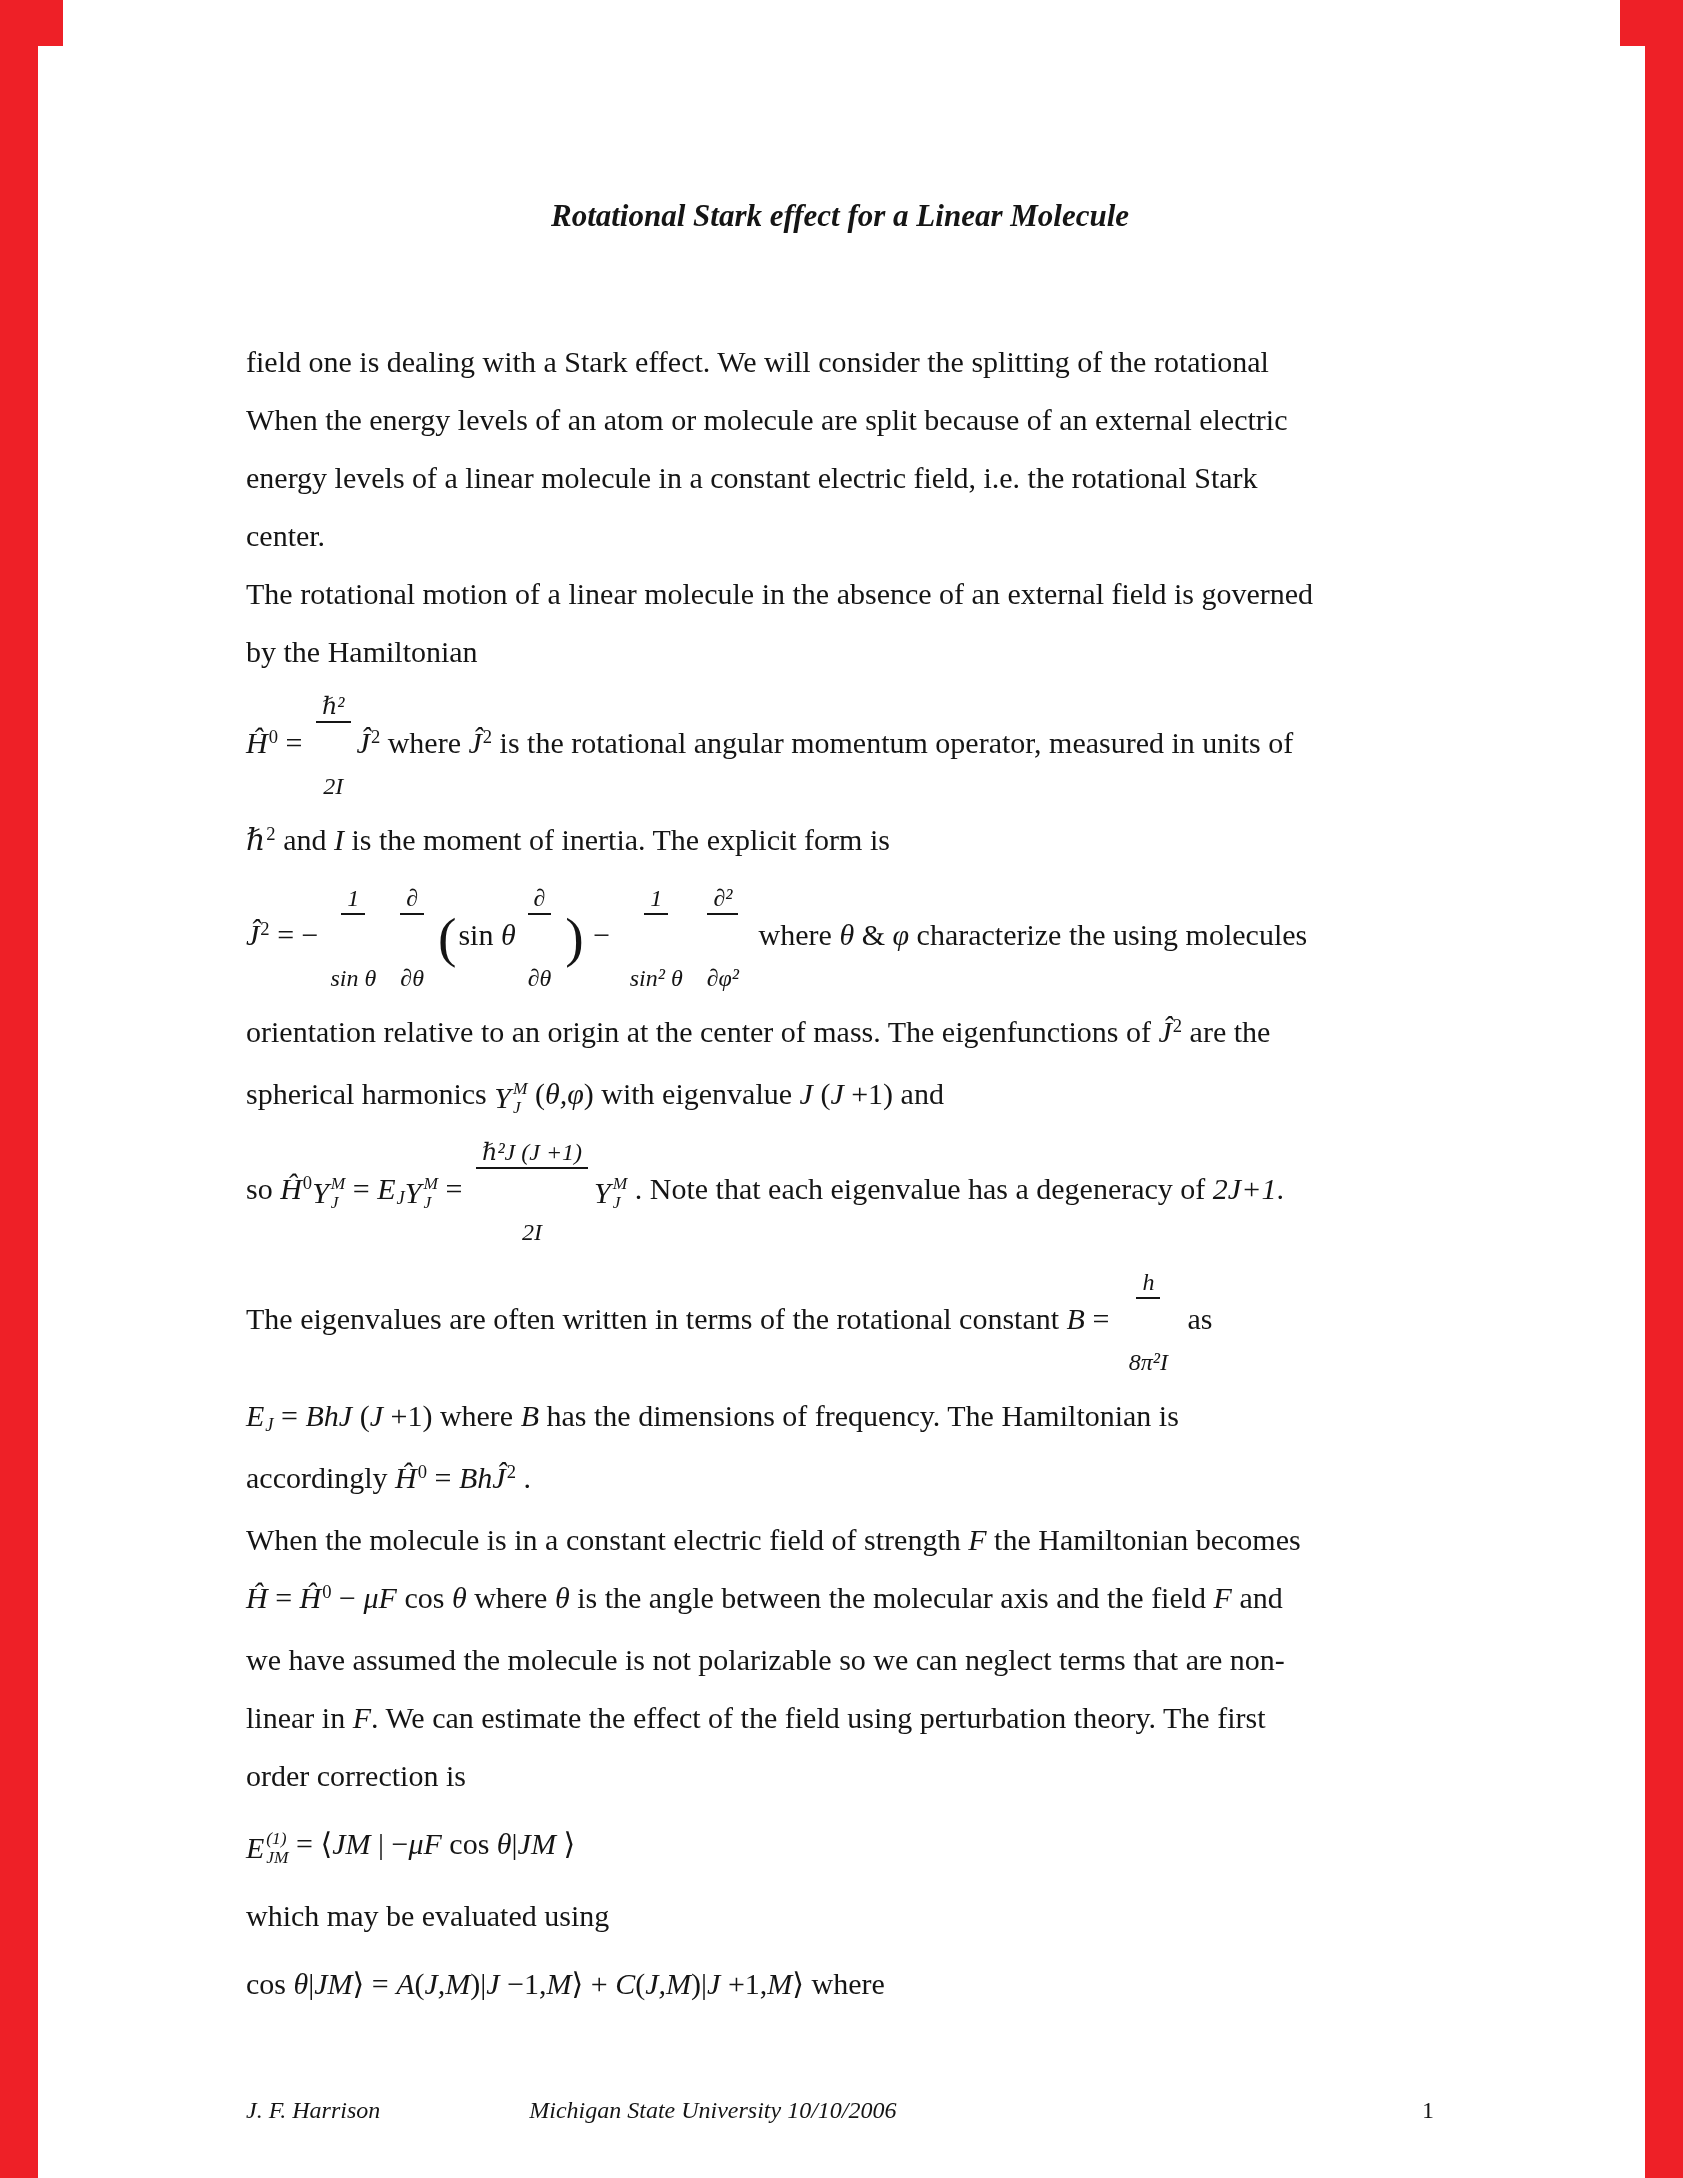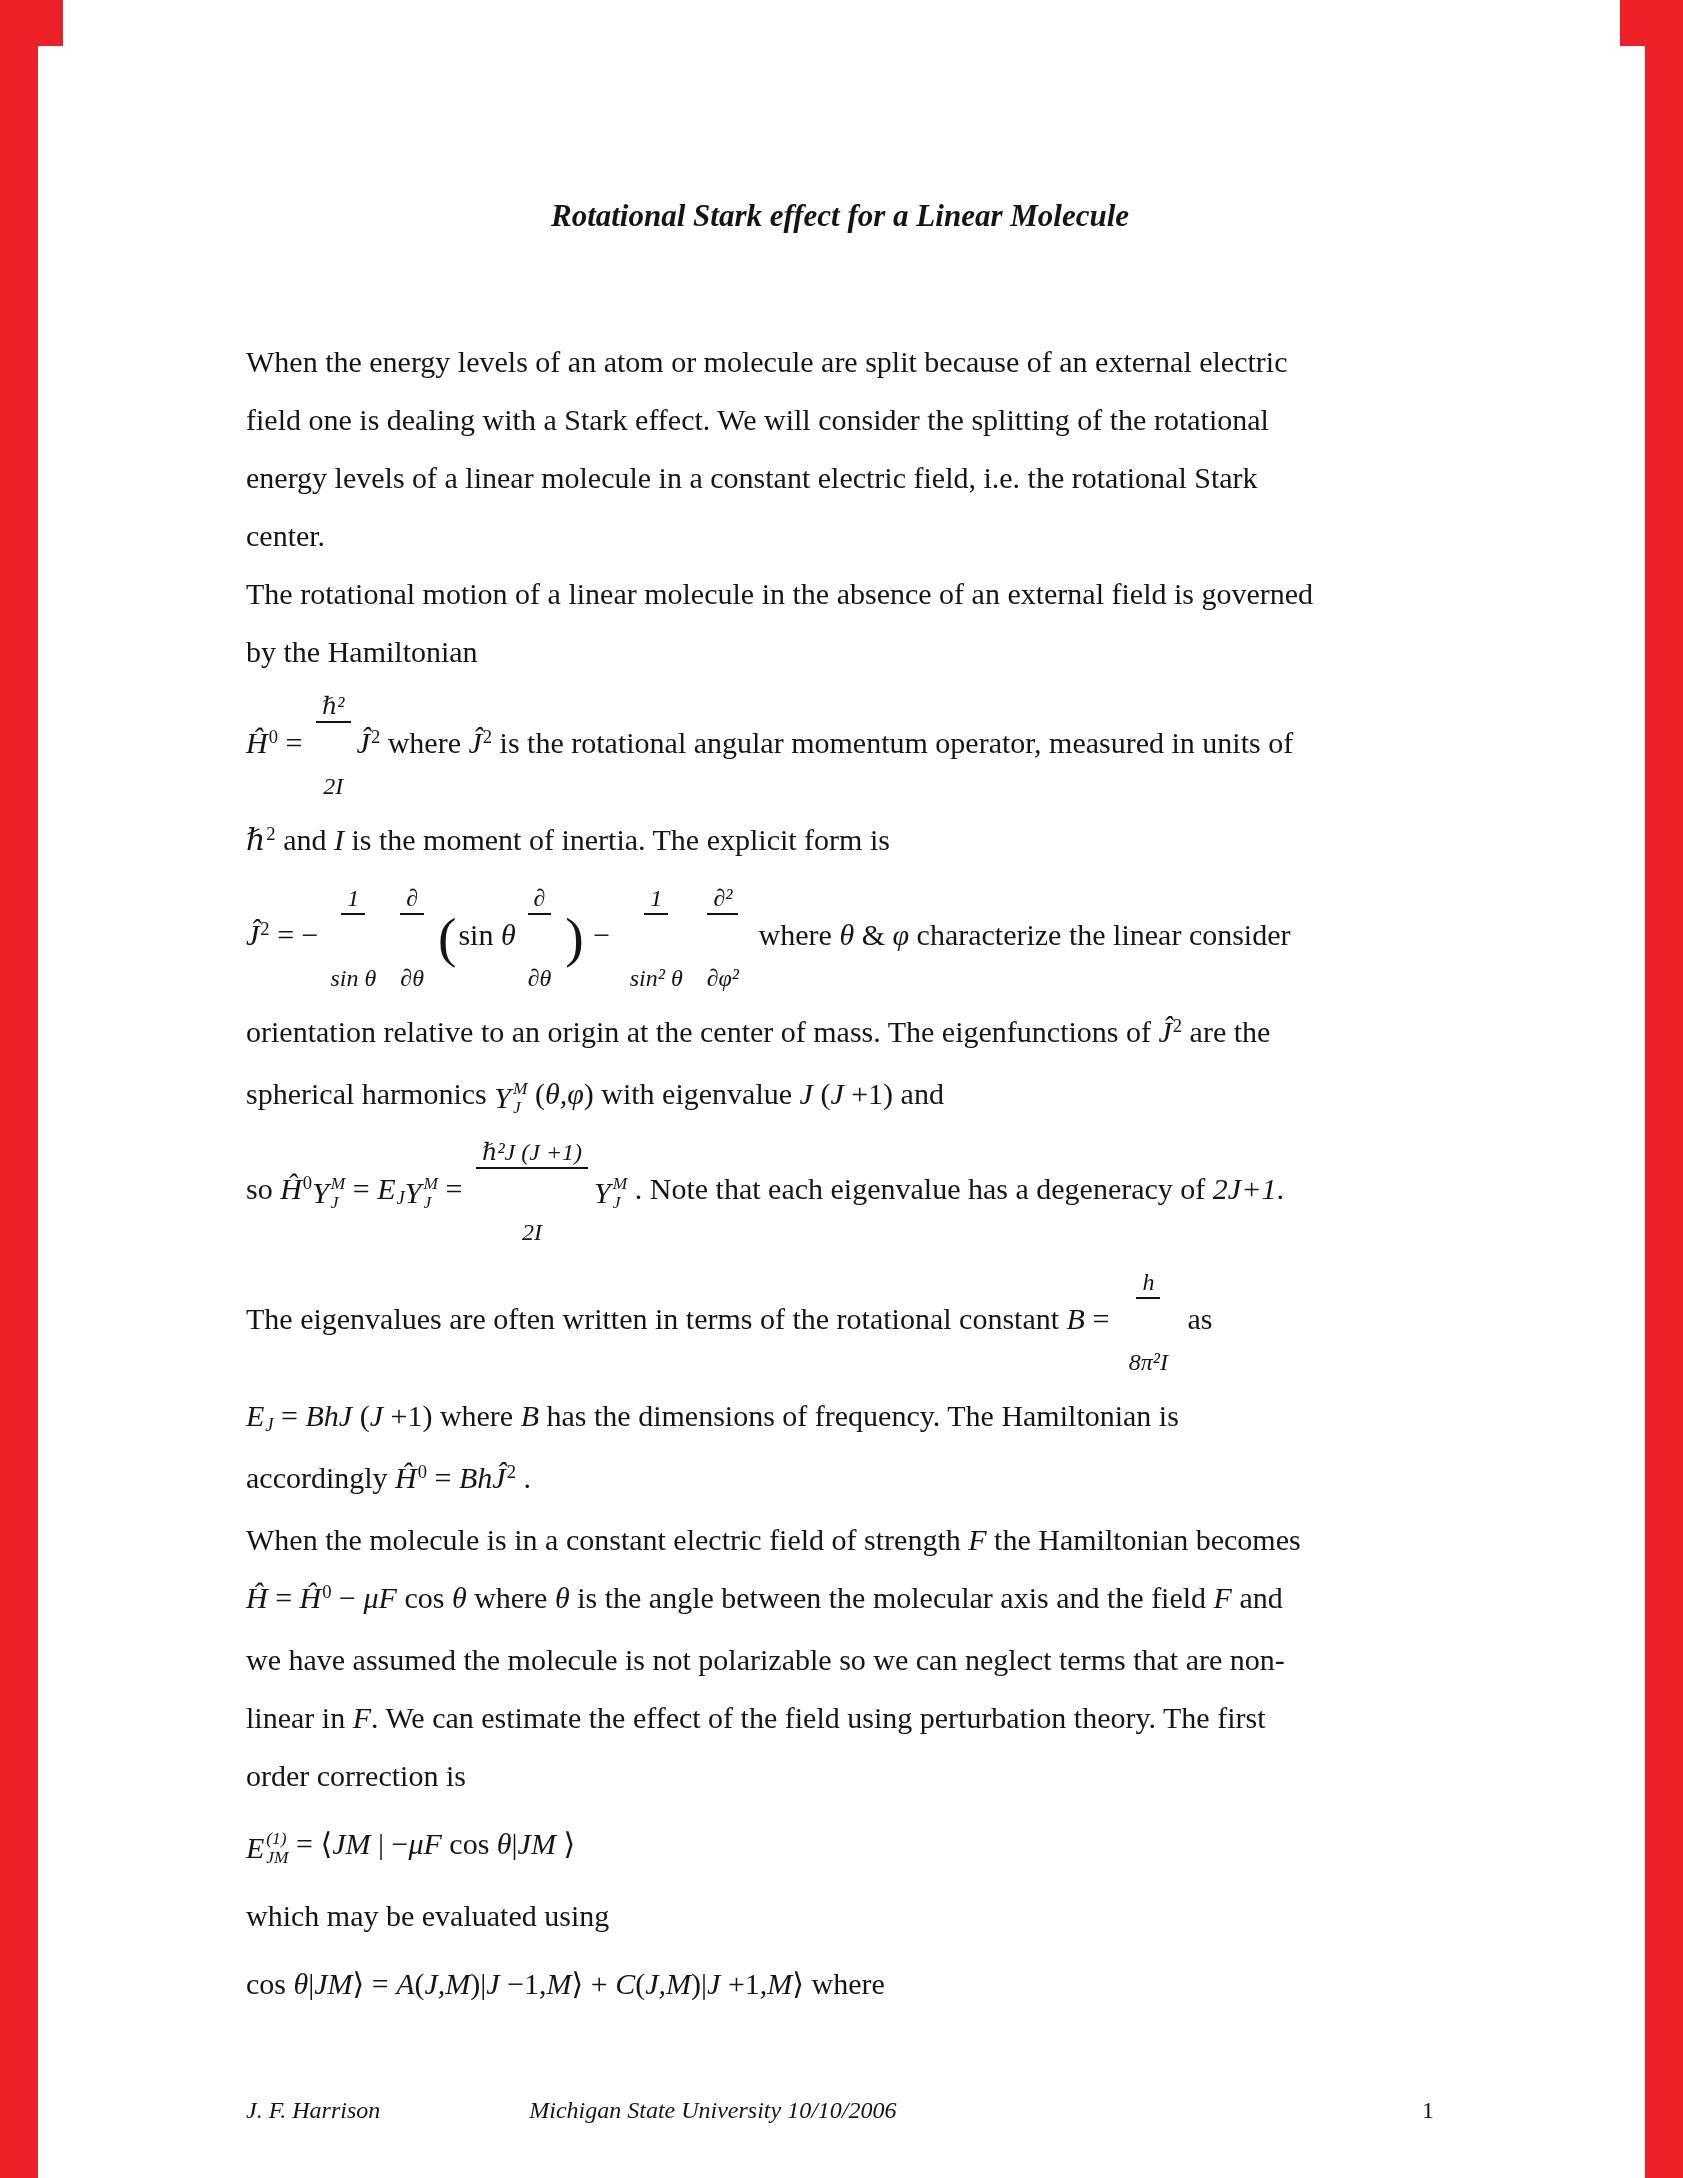--- a/index.html
+++ b/index.html
@@ -66,22 +66,22 @@
 
 <div class="page">
   <div class="edge left" style="background: rgb(238, 32, 39);"></div>
   <div class="edge right" style="background: rgb(238, 32, 39);"></div>
   <div class="corner left" style="background: rgb(238, 32, 39);"></div>
   <div class="corner right" style="background: rgb(238, 32, 39);"></div>
 
   <div class="content">
     <h1 class="doc-title">Rotational Stark effect for a Linear Molecule</h1>
     <div id="doc-body">
+        <div class="line"><span class="rm">field one is dealing with a Stark effect. We will consider the splitting of the rotational</span></div>
         <div class="line"><span class="rm">When the energy levels of an atom or molecule are split because of an external electric</span></div>
-        <div class="line"><span class="rm">field one is dealing with a Stark effect. We will consider the splitting of the rotational</span></div>
         <div class="line"><span class="rm">energy levels of a linear molecule in a constant electric field, i.e. the rotational Stark</span></div>
         <div class="line"><span class="rm">center.</span></div>
         <div class="line"><span class="rm">The rotational motion of a linear molecule in the absence of an external field is governed</span></div>
         <div class="line"><span class="rm">by the Hamiltonian</span></div>
         <div class="line eq"><span class="it">Ĥ</span><span class="sup">0</span><span class="rm"> = </span><span class="frac">
             <span class="num">ℏ²</span>
             <span class="den">2I</span>
           </span><span class="it">Ĵ</span><span class="sup">2</span><span class="rm">  where  </span><span class="it">Ĵ</span><span class="sup">2</span><span class="rm"> is the rotational angular momentum operator, measured in units of</span></div>
         <div class="line"><span class="it">ℏ</span><span class="sup">2</span><span class="rm">  and </span><span class="it">I</span><span class="rm"> is the moment of inertia. The explicit form is</span></div>
         <div class="line eq"><span class="it">Ĵ</span><span class="sup">2</span><span class="rm"> = −</span><span class="frac">
@@ -92,21 +92,21 @@
             <span class="den">∂θ</span>
           </span><span class="bigp">(</span><span class="rm">sin </span><span class="it">θ</span><span class="frac">
             <span class="num">∂</span>
             <span class="den">∂θ</span>
           </span><span class="bigp">)</span><span class="rm"> − </span><span class="frac">
             <span class="num">1</span>
             <span class="den">sin² θ</span>
           </span><span class="frac">
             <span class="num">∂²</span>
             <span class="den">∂φ²</span>
-          </span><span class="rm">  where  </span><span class="it">θ</span><span class="rm"> &amp; </span><span class="it">φ</span><span class="rm">  characterize the linear consider</span></div>
+          </span><span class="rm">  where  </span><span class="it">θ</span><span class="rm"> &amp; </span><span class="it">φ</span><span class="rm">  characterize the using molecules</span></div>
         <div class="line"><span class="rm">orientation relative to an origin at the center of mass. The eigenfunctions of </span><span class="it">Ĵ</span><span class="sup">2</span><span class="rm"> are the</span></div>
         <div class="line"><span class="rm">spherical harmonics </span><span class="ss">
             <span class="base">Y</span>
             <span class="stack">
               <span class="ssup">M</span>
               <span class="ssub">J</span>
             </span>
           </span><span class="rm"> (</span><span class="it">θ,φ</span><span class="rm">) with eigenvalue </span><span class="it">J</span><span class="rm"> (</span><span class="it">J</span><span class="rm"> +1) and</span></div>
         <div class="line eq"><span class="rm">so </span><span class="it">Ĥ</span><span class="sup">0</span><span class="ss">
             <span class="base">Y</span>

